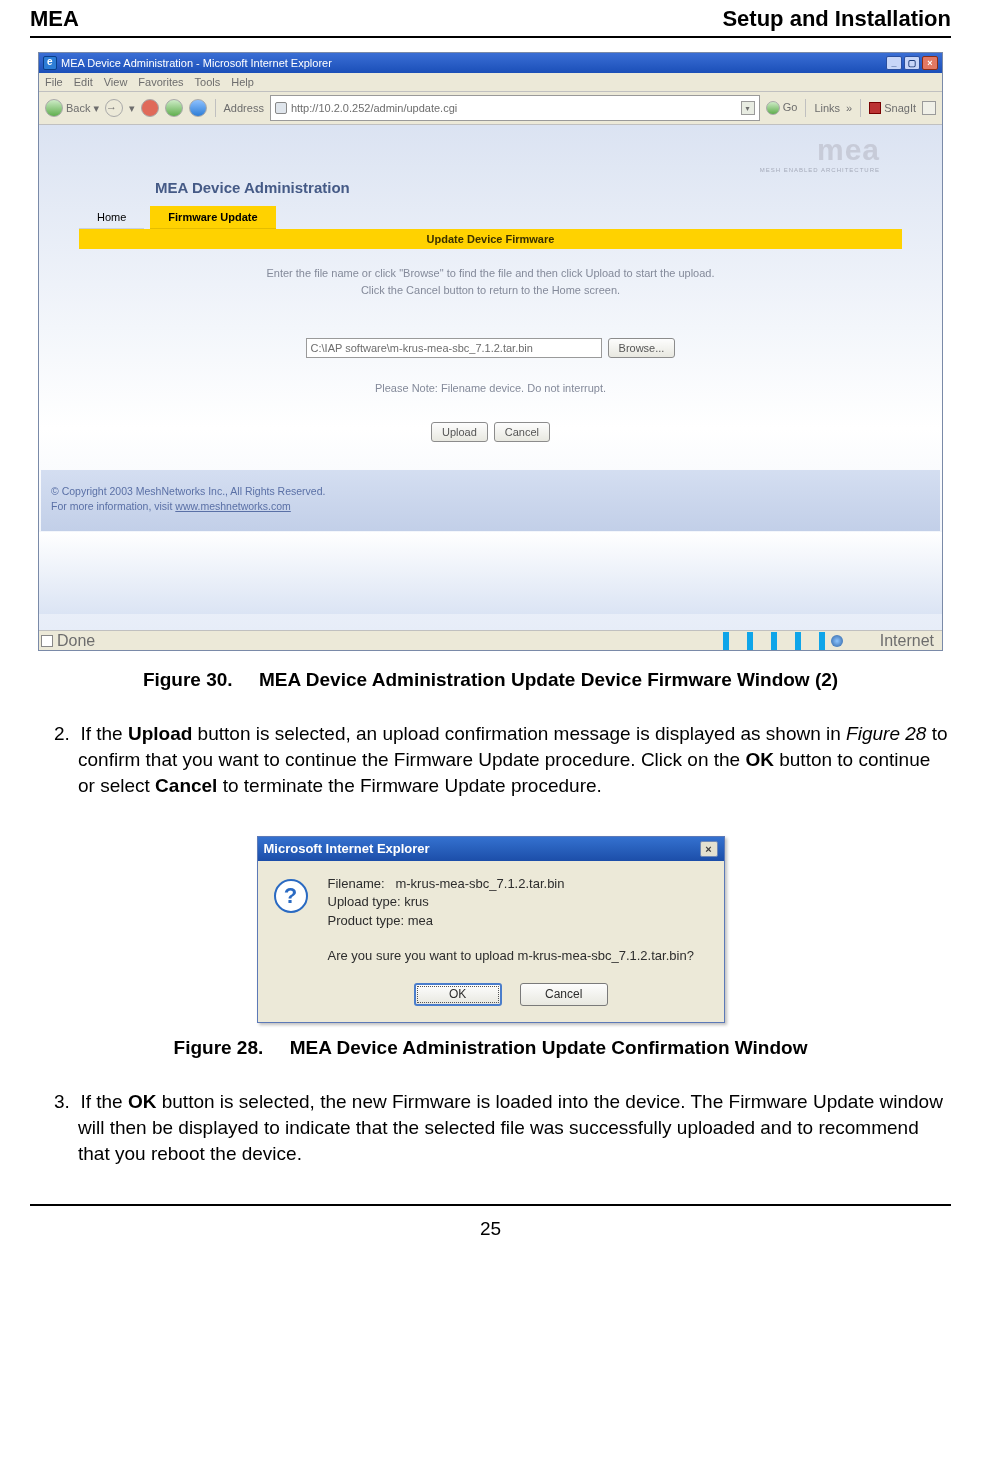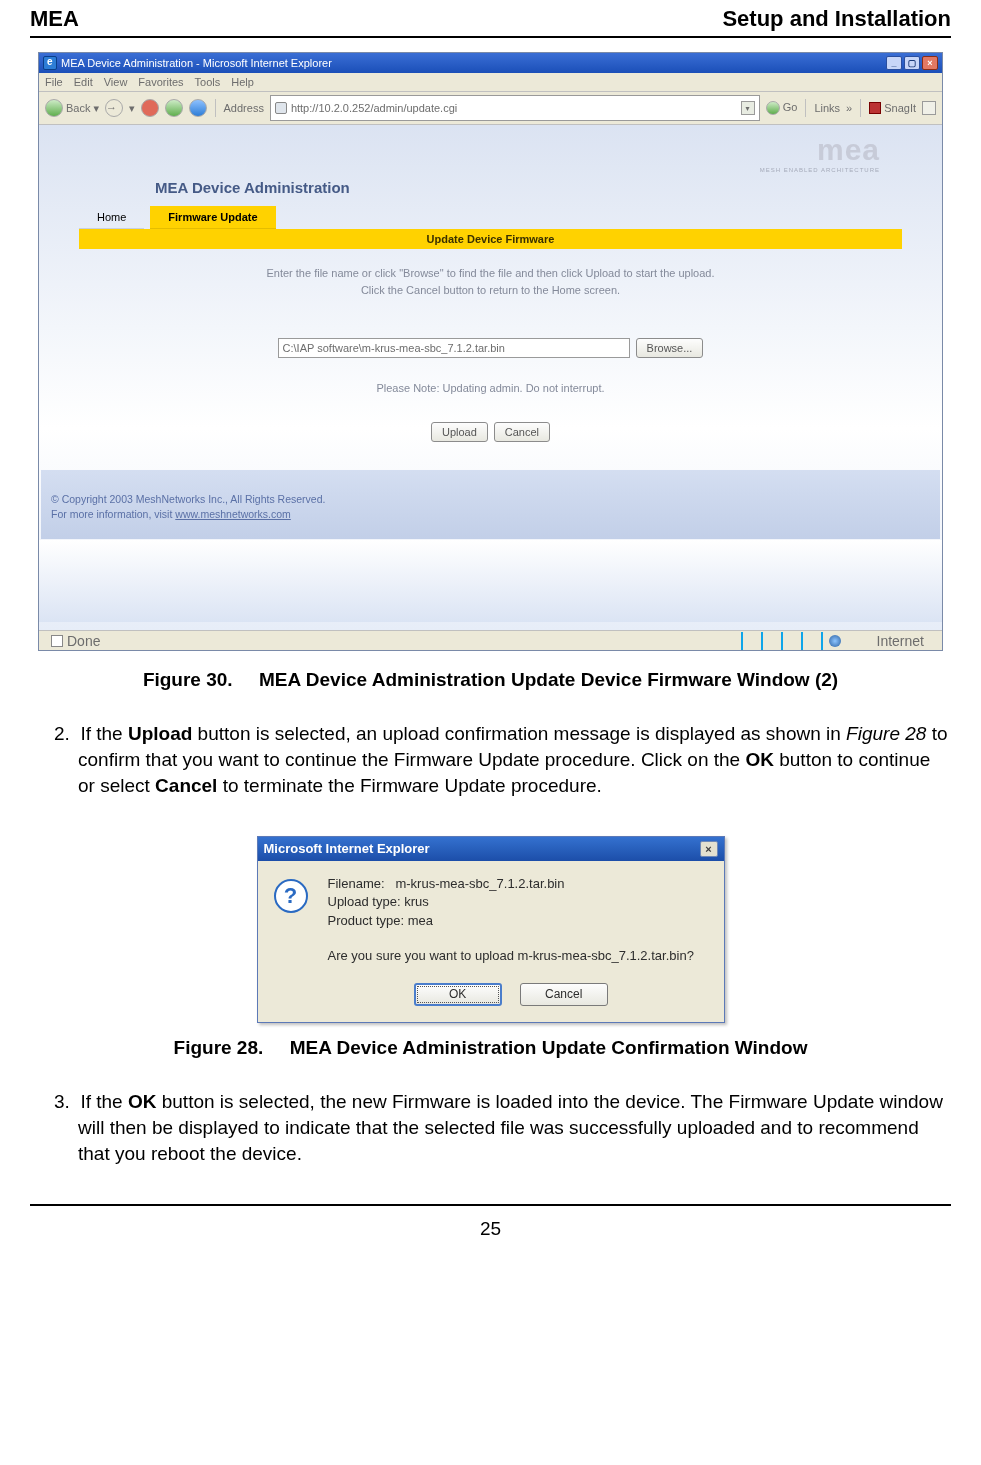--- a/index.html
+++ b/index.html
@@ -78,40 +78,40 @@
   .mea-logo .big{font-size:30px;font-weight:bold;color:#c7cbd8;letter-spacing:1px;line-height:1;}
   .mea-logo .small{font-size:6px;color:#a6abba;letter-spacing:1px;filter:blur(.4px);margin-top:2px;}
   .head-title{font-size:15px;font-weight:bold;color:#455a86;padding:6px 0 10px 116px;filter:blur(.3px);}
   .tabs{display:flex;margin-left:40px;gap:6px;}
   .tabs .tab{padding:5px 18px;font-size:11px;border-bottom:2px solid #c7cfe0;filter:blur(.4px);}
   .tabs .tab.active{background:#ffd200;font-weight:bold;border-bottom:2px solid #e5bd00;}
   .yellow-bar{margin: -1px 40px 8px;background:#ffd200;text-align:center;font-weight:bold;padding:4px;color:#393000;filter:blur(.35px);}
   .instr{color:#848a9a;text-align:center;padding:8px 40px 10px;line-height:1.5;filter:blur(.4px);}
   .file-row{display:flex;align-items:center;justify-content:center;gap:6px;margin:30px 0 24px;}
   .file-row input[type=text]{
-    width:352px;height:20px;border:1px solid #9a9a9a;background:#fff;
+    width:296px;height:20px;border:1px solid #9a9a9a;background:#fff;
     font-family:inherit;font-size:11px;padding:0 4px;color:#6d6d6d;filter:blur(.35px);
   }
   .xp-btn{
     background:linear-gradient(#fdfdfd,#e8e8e0);border:1px solid #8c8c8c;border-radius:3px;
     height:20px;padding:0 10px;font-size:11px;color:#555;filter:blur(.4px);cursor:default;
     display:inline-flex;align-items:center;
   }
   .note{color:#848a9a;text-align:center;margin-bottom:28px;filter:blur(.4px);}
   .action-row{display:flex;justify-content:center;gap:6px;margin-bottom:28px;}
-  .footer-copy{background:linear-gradient(#d4def1,#c2cfe8);color:#5a70a6;font-size:10.5px;padding:22px 10px 18px;margin:1px 2px;line-height:1.4;filter:blur(.4px);}
+  .footer-copy{background:linear-gradient(#d4def1,#c2cfe8);color:#5a70a6;font-size:10.5px;padding:14px 10px 18px;margin:1px 2px;line-height:1.4;filter:blur(.4px);}
   .footer-copy .u{text-decoration:underline;}
   .content-fill{height:82px;background:linear-gradient(#fff,#dbe4f4);}
   .statusbar{
     background:#ece9d8;border-top:1px solid #c0c0c0;display:flex;align-items:center;
-    height:20px;font-size:14px;color:#6d6d6d;padding:0 12px;filter:blur(.4px);
+    height:20px;font-size:16px;color:#6d6d6d;padding:0 2px;filter:blur(.4px);
   }
   .statusbar .done{flex:1;display:flex;align-items:center;gap:4px;}
   .statusbar .right{display:flex;align-items:center;gap:6px;}
-  .statusbar .cell{border-left:2px solid #0ea5e9;height:18px;display:flex;align-items:center;padding:0 6px;gap:16px;}
+  .statusbar .cell{border-left:6px solid #0ea5e9;height:18px;display:flex;align-items:center;padding:0 6px;gap:16px;}
   .statusbar .globe{width:12px;height:12px;border-radius:50%;background:radial-gradient(#8ec5ff,#2a5fa0);}
   
   .caption{font-size:19px;font-weight:bold;text-align:center;margin:8px 0 30px;}
   
   .body-text{font-size:19px;line-height:1.38;padding-left:48px;text-indent:-24px;margin-bottom:36px;}
   .body-text em{font-style:italic;}
   .body-text b{font-weight:bold;}
   
   .dialog{
     width:468px;margin:0 auto 14px;border:1px solid #5c79b7;
@@ -218,21 +218,21 @@
       </div>
       <div class="yellow-bar">Update Device Firmware</div>
       <div class="instr">
         <div>Enter the file name or click "Browse" to find the file and then click Upload to start the upload.</div>
         <div>Click the Cancel button to return to the Home screen.</div>
       </div>
       <div class="file-row">
         <input type="text" value="C:\IAP software\m-krus-mea-sbc_7.1.2.tar.bin" style="">
         <span class="xp-btn">Browse...</span>
       </div>
-      <div class="note">Please Note: Updating admin. Do not interrupt.</div>
+      <div class="note">Please Note: Filename device. Do not interrupt.</div>
       <div class="action-row">
         <span class="xp-btn">Upload</span>
         <span class="xp-btn">Cancel</span>
       </div>
       <div class="footer-copy">
         <div>© Copyright 2003 MeshNetworks Inc., All Rights Reserved.</div>
         <div><span>For more information, visit </span><span class="u">www.meshnetworks.com</span></div>
       </div>
       <div class="content-fill"></div>
     </div>

